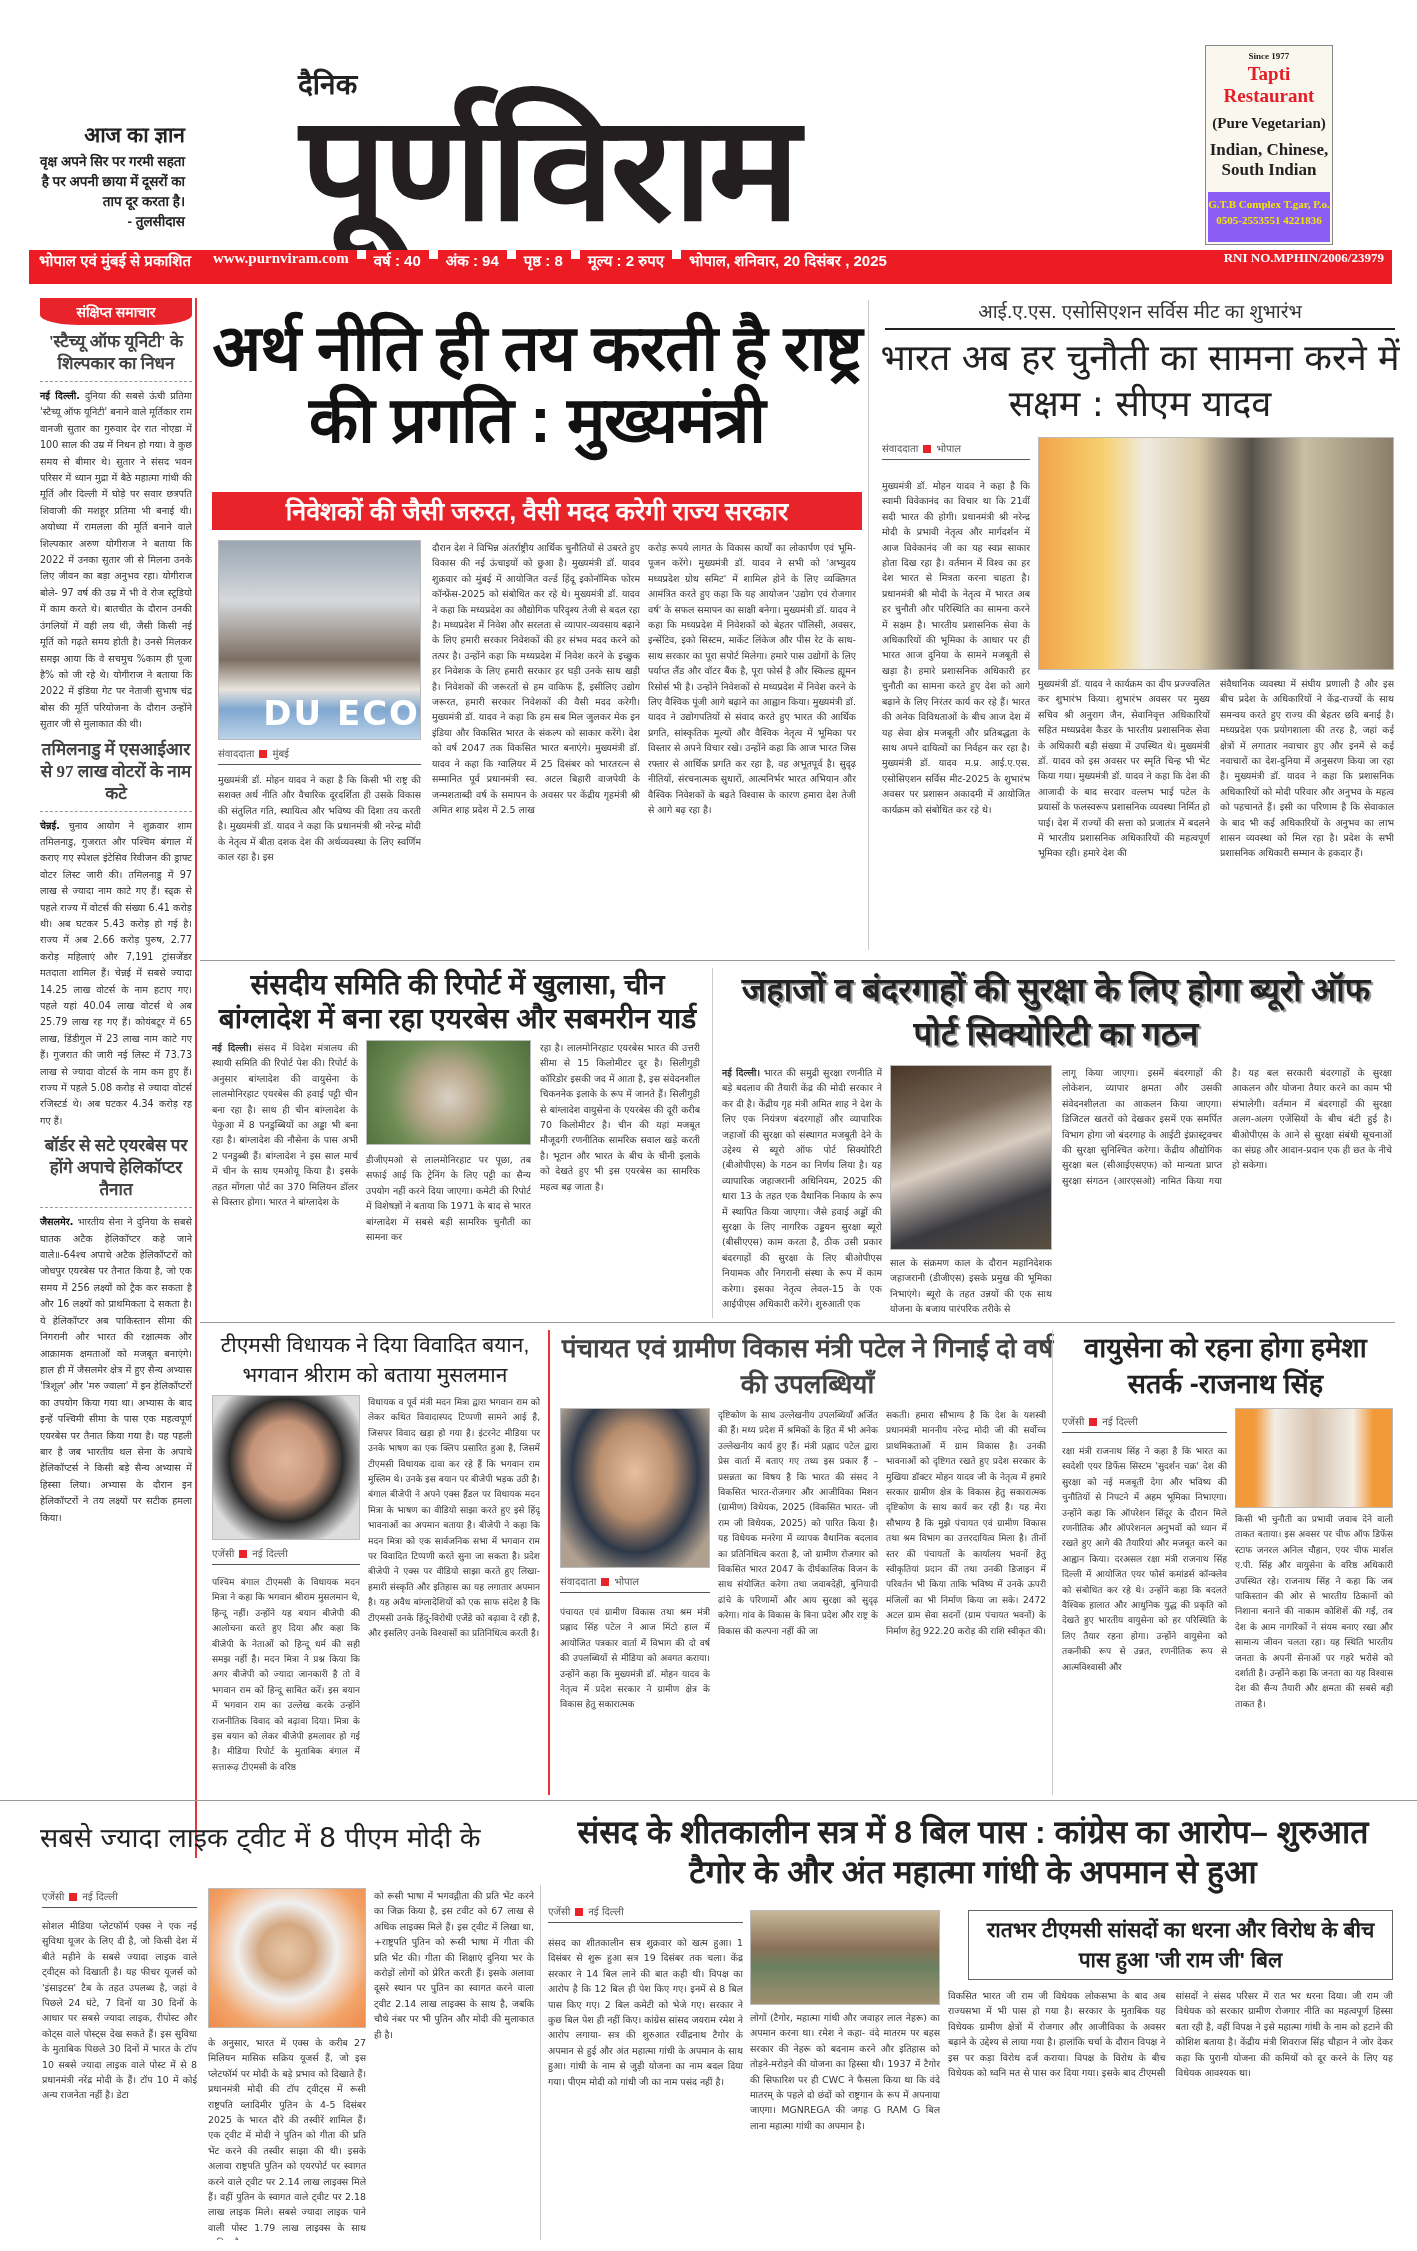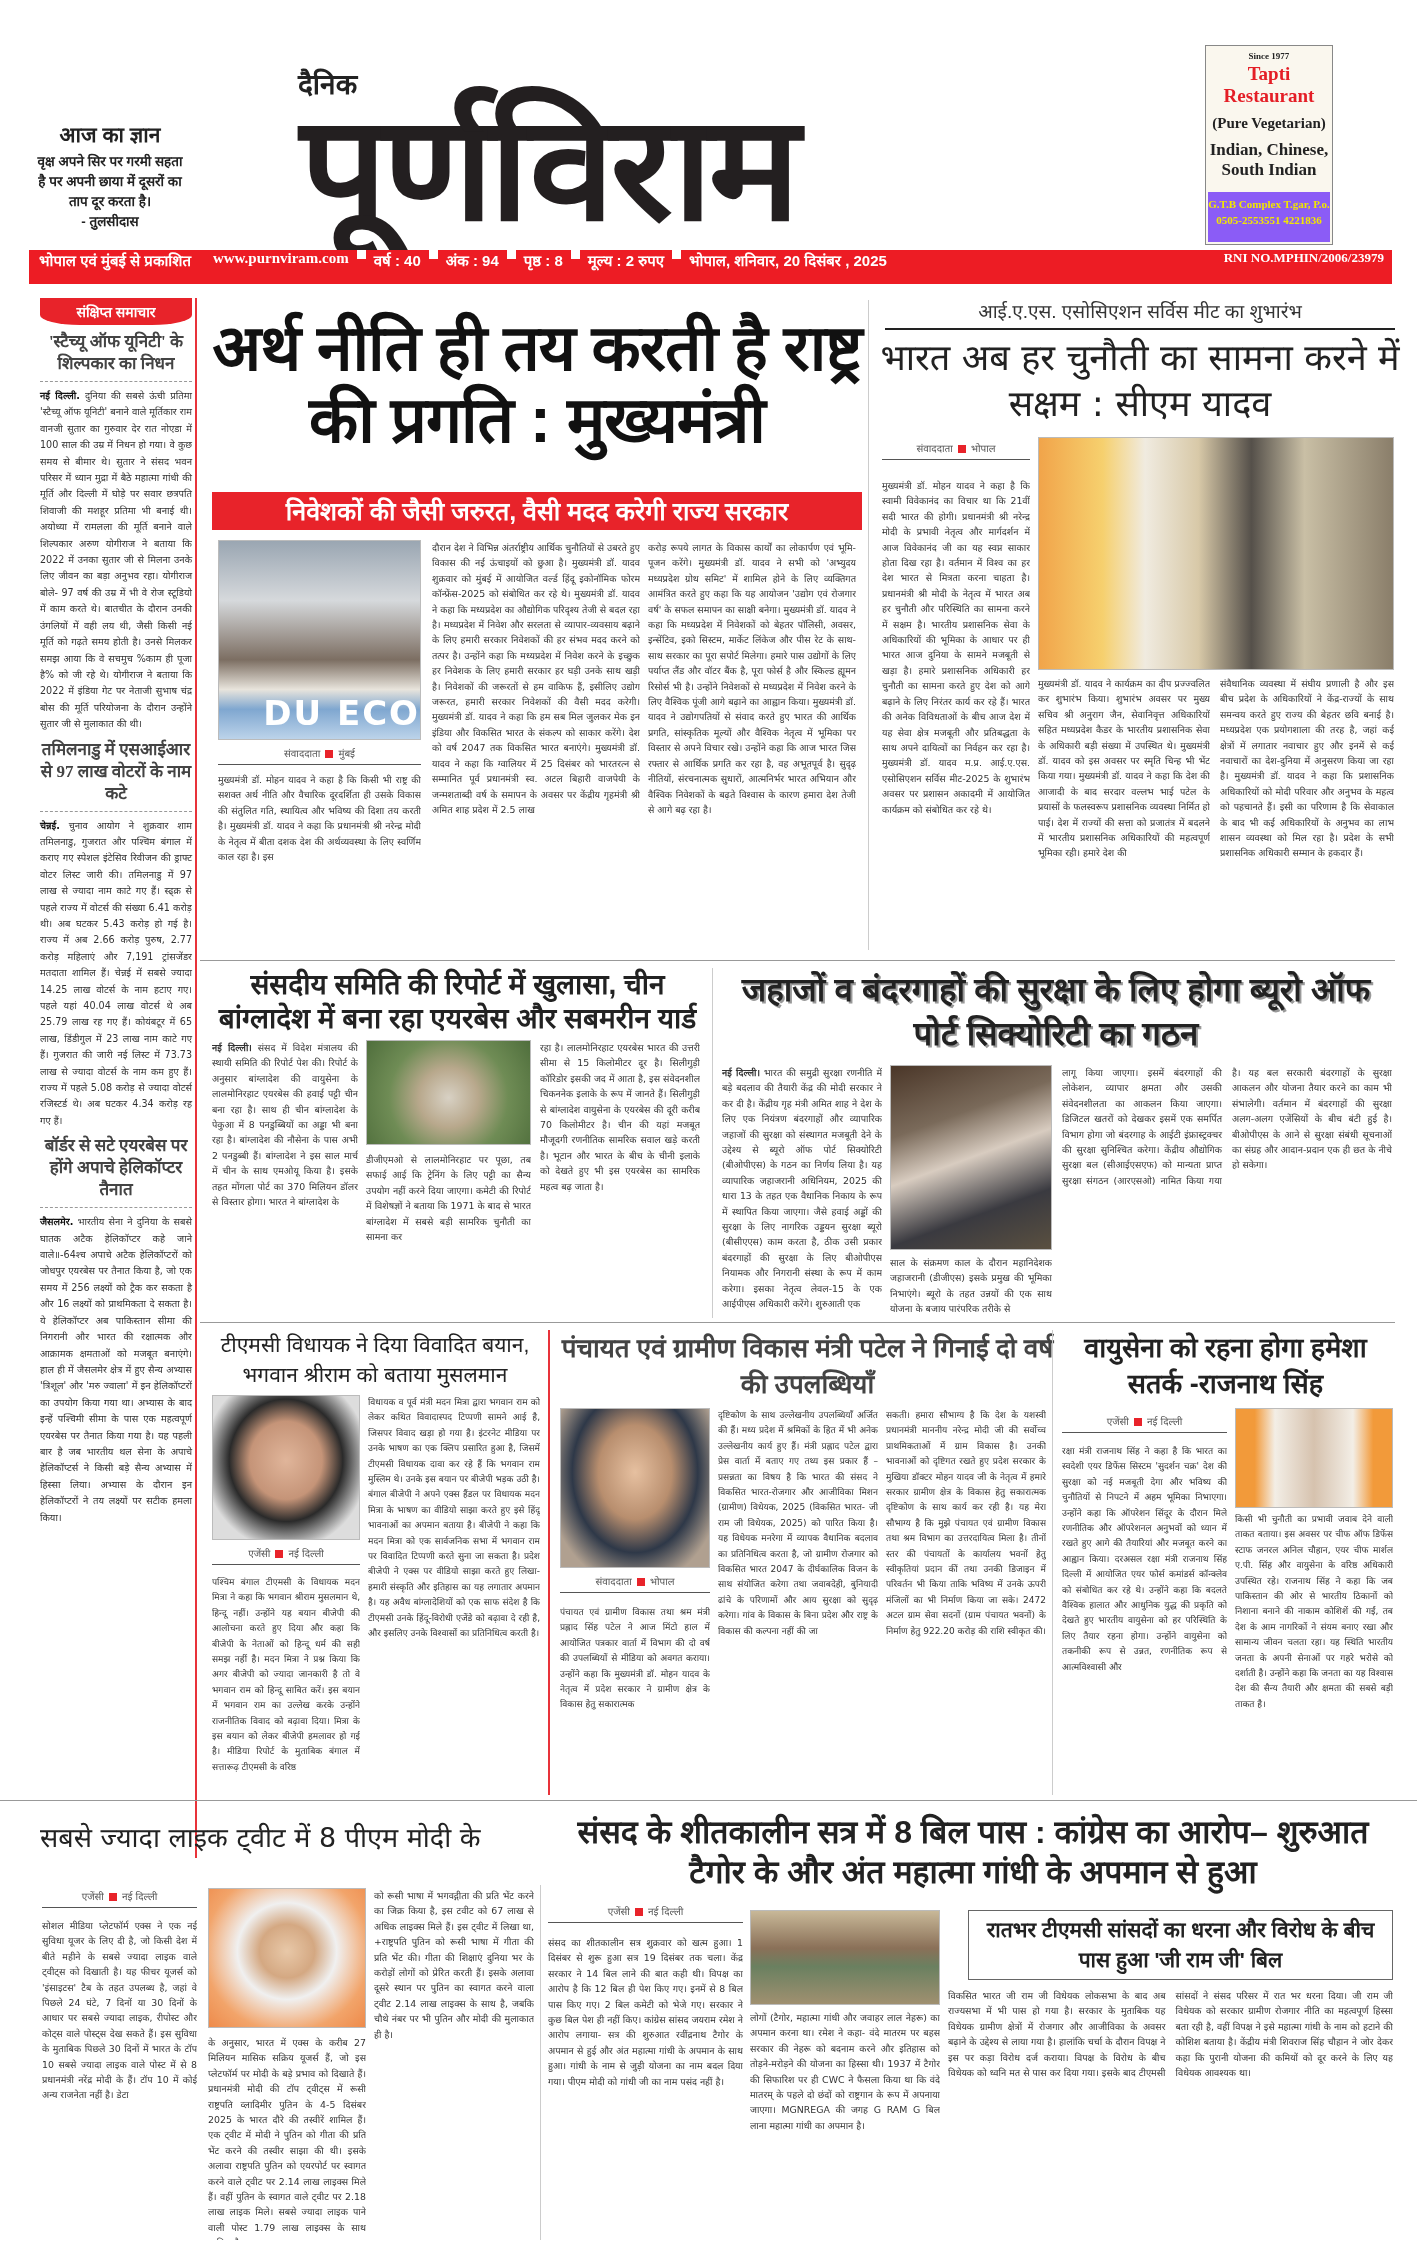--- a/index.html
+++ b/index.html
@@ -1,18 +1,18 @@
 <!DOCTYPE html>
 <html><head>
 <meta charset="utf-8">
 <style>
 *{box-sizing:border-box;margin:0;padding:0}
 body{width:1417px;height:2251px;background:#fff;font-family:"DejaVu Sans",sans-serif;color:#222;position:relative;overflow:hidden}
 .abs{position:absolute}
-.masthead-quote{left:35px;top:120px;width:150px;text-align:center;font-family:"Liberation Sans",sans-serif;font-weight:bold;color:#222}
+.masthead-quote{left:35px;top:120px;width:150px;text-align:right;font-family:"Liberation Sans",sans-serif;font-weight:bold;color:#222}
 .masthead-quote .qt{font-size:21px;margin-bottom:4px}
 .masthead-quote .qb{font-size:13.5px;line-height:20px}
 .daink{left:298px;top:64px;font-size:28px;font-weight:bold;color:#222}
 .title{left:300px;top:88px;font-size:146px;font-weight:900;color:#231f20;letter-spacing:-4px;line-height:160px;font-family:"DejaVu Sans",sans-serif;transform:scaleX(1.05);transform-origin:left}
 .ad{left:1205px;top:45px;width:128px;height:200px;border:1px solid #888;background:#faf7ee;text-align:center;font-family:"Liberation Serif",serif}
 .ad .since{font-size:9px;font-weight:bold;margin-top:5px}
 .ad .name{font-size:19px;color:#e41e26;font-weight:bold;margin-top:2px}
 .ad .veg{font-size:15px;font-weight:bold;margin-top:8px}
 .ad .cuis{font-size:17px;font-weight:bold;margin-top:8px;line-height:20px}
 .ad .addr{position:absolute;left:2px;right:2px;bottom:2px;height:50px;background:#8b5cf6;color:#f2e600;font-size:11px;font-weight:bold;padding-top:4px;line-height:16px}
@@ -23,21 +23,21 @@
 .redbar .rni{margin-left:auto;margin-right:8px;font-family:"Liberation Serif",serif;font-size:13px}
 .sidebar{left:40px;top:298px;width:152px}
 .sidebar-divider{left:195px;top:298px;width:2px;height:1560px;background:#e8333a}
 .sec-badge{background:#e8232a;color:#fff;text-align:center;font-weight:bold;font-size:14px;padding:4px 0;border-radius:0 0 40px 40px/0 0 10px 10px;font-family:"Liberation Sans",sans-serif}
 .side-head{font-family:Liberation Serif, serif;font-weight:bold;color:#444;text-align:center;font-size:17px;line-height:22px;margin:6px 0 6px;padding-bottom:6px;border-bottom:1px dashed #999}
 .body-text{font-size:9.6px;line-height:16.4px;text-align:justify;color:#333}
 .body-text b{color:#111}
 .lead-h1{left:212px;top:312px;width:650px;text-align:center;font-family:"Liberation Sans",sans-serif;font-weight:900;font-size:64px;line-height:72px;color:#111;letter-spacing:-1px}
 .strap{left:212px;top:492px;width:650px;height:38px;background:#e8232a;color:#fff;text-align:center;font-family:"Liberation Sans",sans-serif;font-weight:bold;font-size:25px;line-height:38px}
 .photo{background:linear-gradient(135deg,#8ea0ad,#c8ccd0 40%,#5e6b76 70%,#a7b3bd);border:1px solid #bbb}
-.credit{font-size:10px;color:#555;text-align:center;padding:4px 0;border-bottom:1px solid #555;margin-bottom:6px}
+.credit{font-size:10px;color:#555;padding:4px 0;border-bottom:1px solid #555;margin-bottom:6px}
 .credit .dot{display:inline-block;width:8px;height:8px;background:#e8232a;margin:0 5px;vertical-align:middle}
 .col{position:absolute;font-size:9.4px;line-height:15.4px;text-align:justify;color:#333;overflow:hidden}
 .kicker{left:885px;top:298px;width:510px;text-align:center;font-family:"Liberation Sans",sans-serif;font-size:19px;color:#333;padding-bottom:4px;border-bottom:2px solid #222}
 .h-right{left:880px;top:335px;width:520px;text-align:center;font-size:36px;line-height:46px;color:#222}
 .vrule{background:#ccc;width:1px}
 .hrule{background:#333;height:2px}
 .sub-h{font-family:"Liberation Sans",sans-serif;font-weight:bold;text-align:center;color:#222}
 .boxed{border:1px solid #666}
 </style>
 </head>

